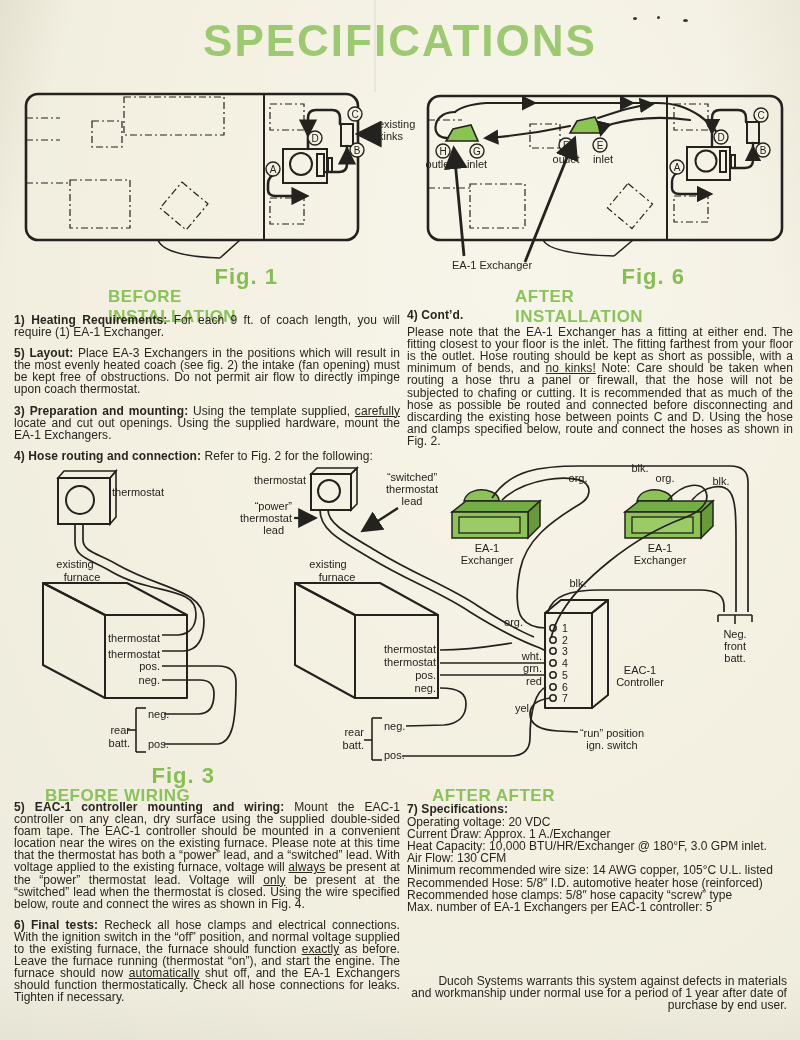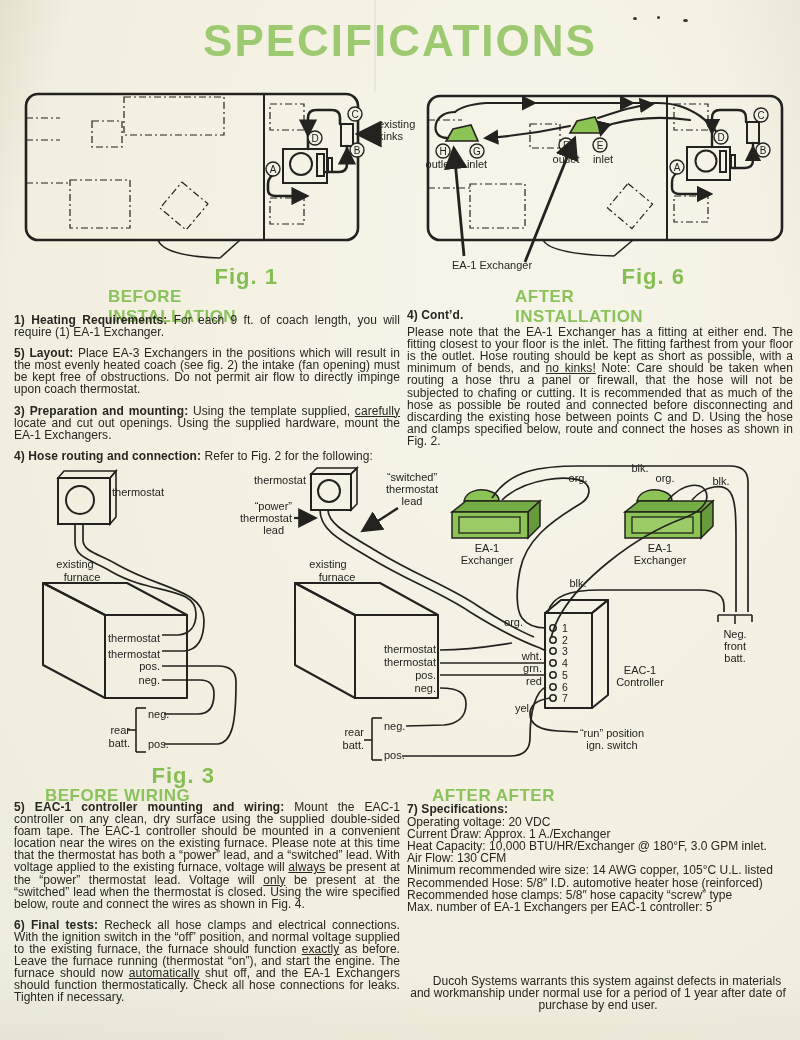--- a/index.html
+++ b/index.html
@@ -452,16 +452,16 @@
       <div>Heat Capacity: 10,000 BTU/HR/Exchanger @ 180°F, 3.0 GPM inlet.</div>
       <div>Air Flow: 130 CFM</div>
       <div>Minimum recommended wire size: 14 AWG copper, 105°C U.L. listed</div>
       <div>Recommended Hose: 5/8″ I.D. automotive heater hose (reinforced)</div>
       <div>Recommended hose clamps: 5/8″ hose capacity “screw” type</div>
       <div>Max. number of EA-1 Exchangers per EAC-1 controller: 5</div>
     </div>
   </div>
 
   <div class="abs" style="left:409px;top:975px;width:378px">
-    <p class="body" style="text-indent:18px;text-align:center">Ducoh Systems warrants this system against defects in materials and workmanship under normal use for a period of 1 year after date of purchase by end user.</p>
+    <p class="body" style="text-indent:18px;text-align:right">Ducoh Systems warrants this system against defects in materials and workmanship under normal use for a period of 1 year after date of purchase by end user.</p>
   </div>
 
 </div>
 
 </body></html>

